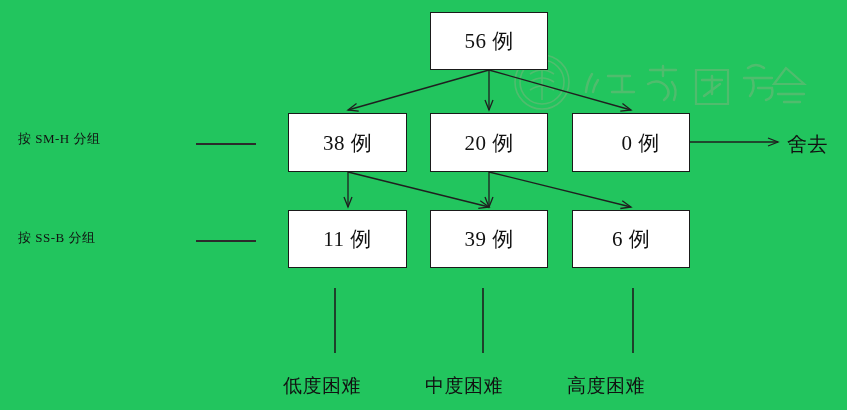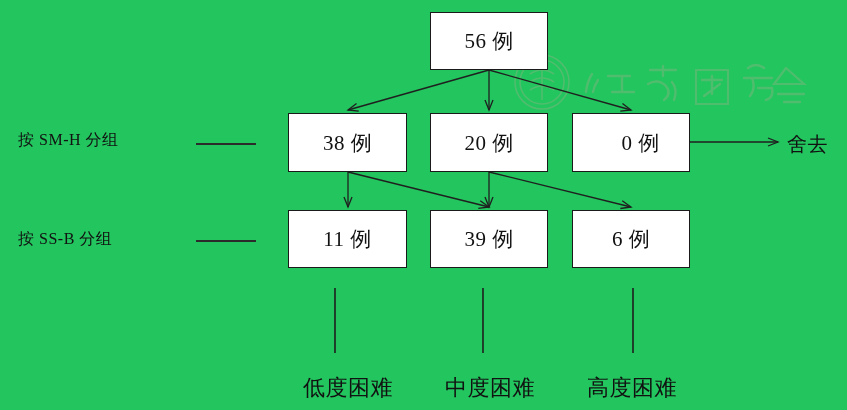--- a/index.html
+++ b/index.html
@@ -54,21 +54,21 @@
   .node-m0    { left: 288px; top: 113px; width: 119px; height: 59px; }
   .node-m1    { left: 430px; top: 113px; width: 118px; height: 59px; }
   .node-m2    { left: 572px; top: 113px; width: 118px; height: 59px; padding-left: 19px; }
   .node-b0    { left: 288px; top: 210px; width: 119px; height: 58px; }
   .node-b1    { left: 430px; top: 210px; width: 118px; height: 58px; }
   .node-b2    { left: 572px; top: 210px; width: 118px; height: 58px; }
 
   
   .row-label {
     position: absolute;
-    font-size: 16px;
+    font-size: 13px;
     color: #111111;
     white-space: nowrap;
     letter-spacing: 0.5px;
   }
   .row-label-1 { left: 18px; top: 130px; }
   .row-label-2 { left: 18px; top: 229px; }
 
   .row-dash {
     position: absolute;
     height: 0;
@@ -85,24 +85,24 @@
     color: #111111;
     white-space: nowrap;
     letter-spacing: 0.5px;
     text-align: right;
   }
   .side-label-discard { left: 787px; top: 131px; }
 
   
   .caption {
     position: absolute;
-    font-size: 22px;
+    font-size: 19px;
     color: #111111;
     white-space: nowrap;
-    text-align: center;
+    text-align: left;
     letter-spacing: 0.5px;
   }
   .caption-0 { left: 283px; top: 373px; width: 130px; }
   .caption-1 { left: 425px; top: 373px; width: 130px; }
   .caption-2 { left: 567px; top: 373px; width: 130px; }
 </style>
 </head>
 <body>
 
 <div id="canvas">

